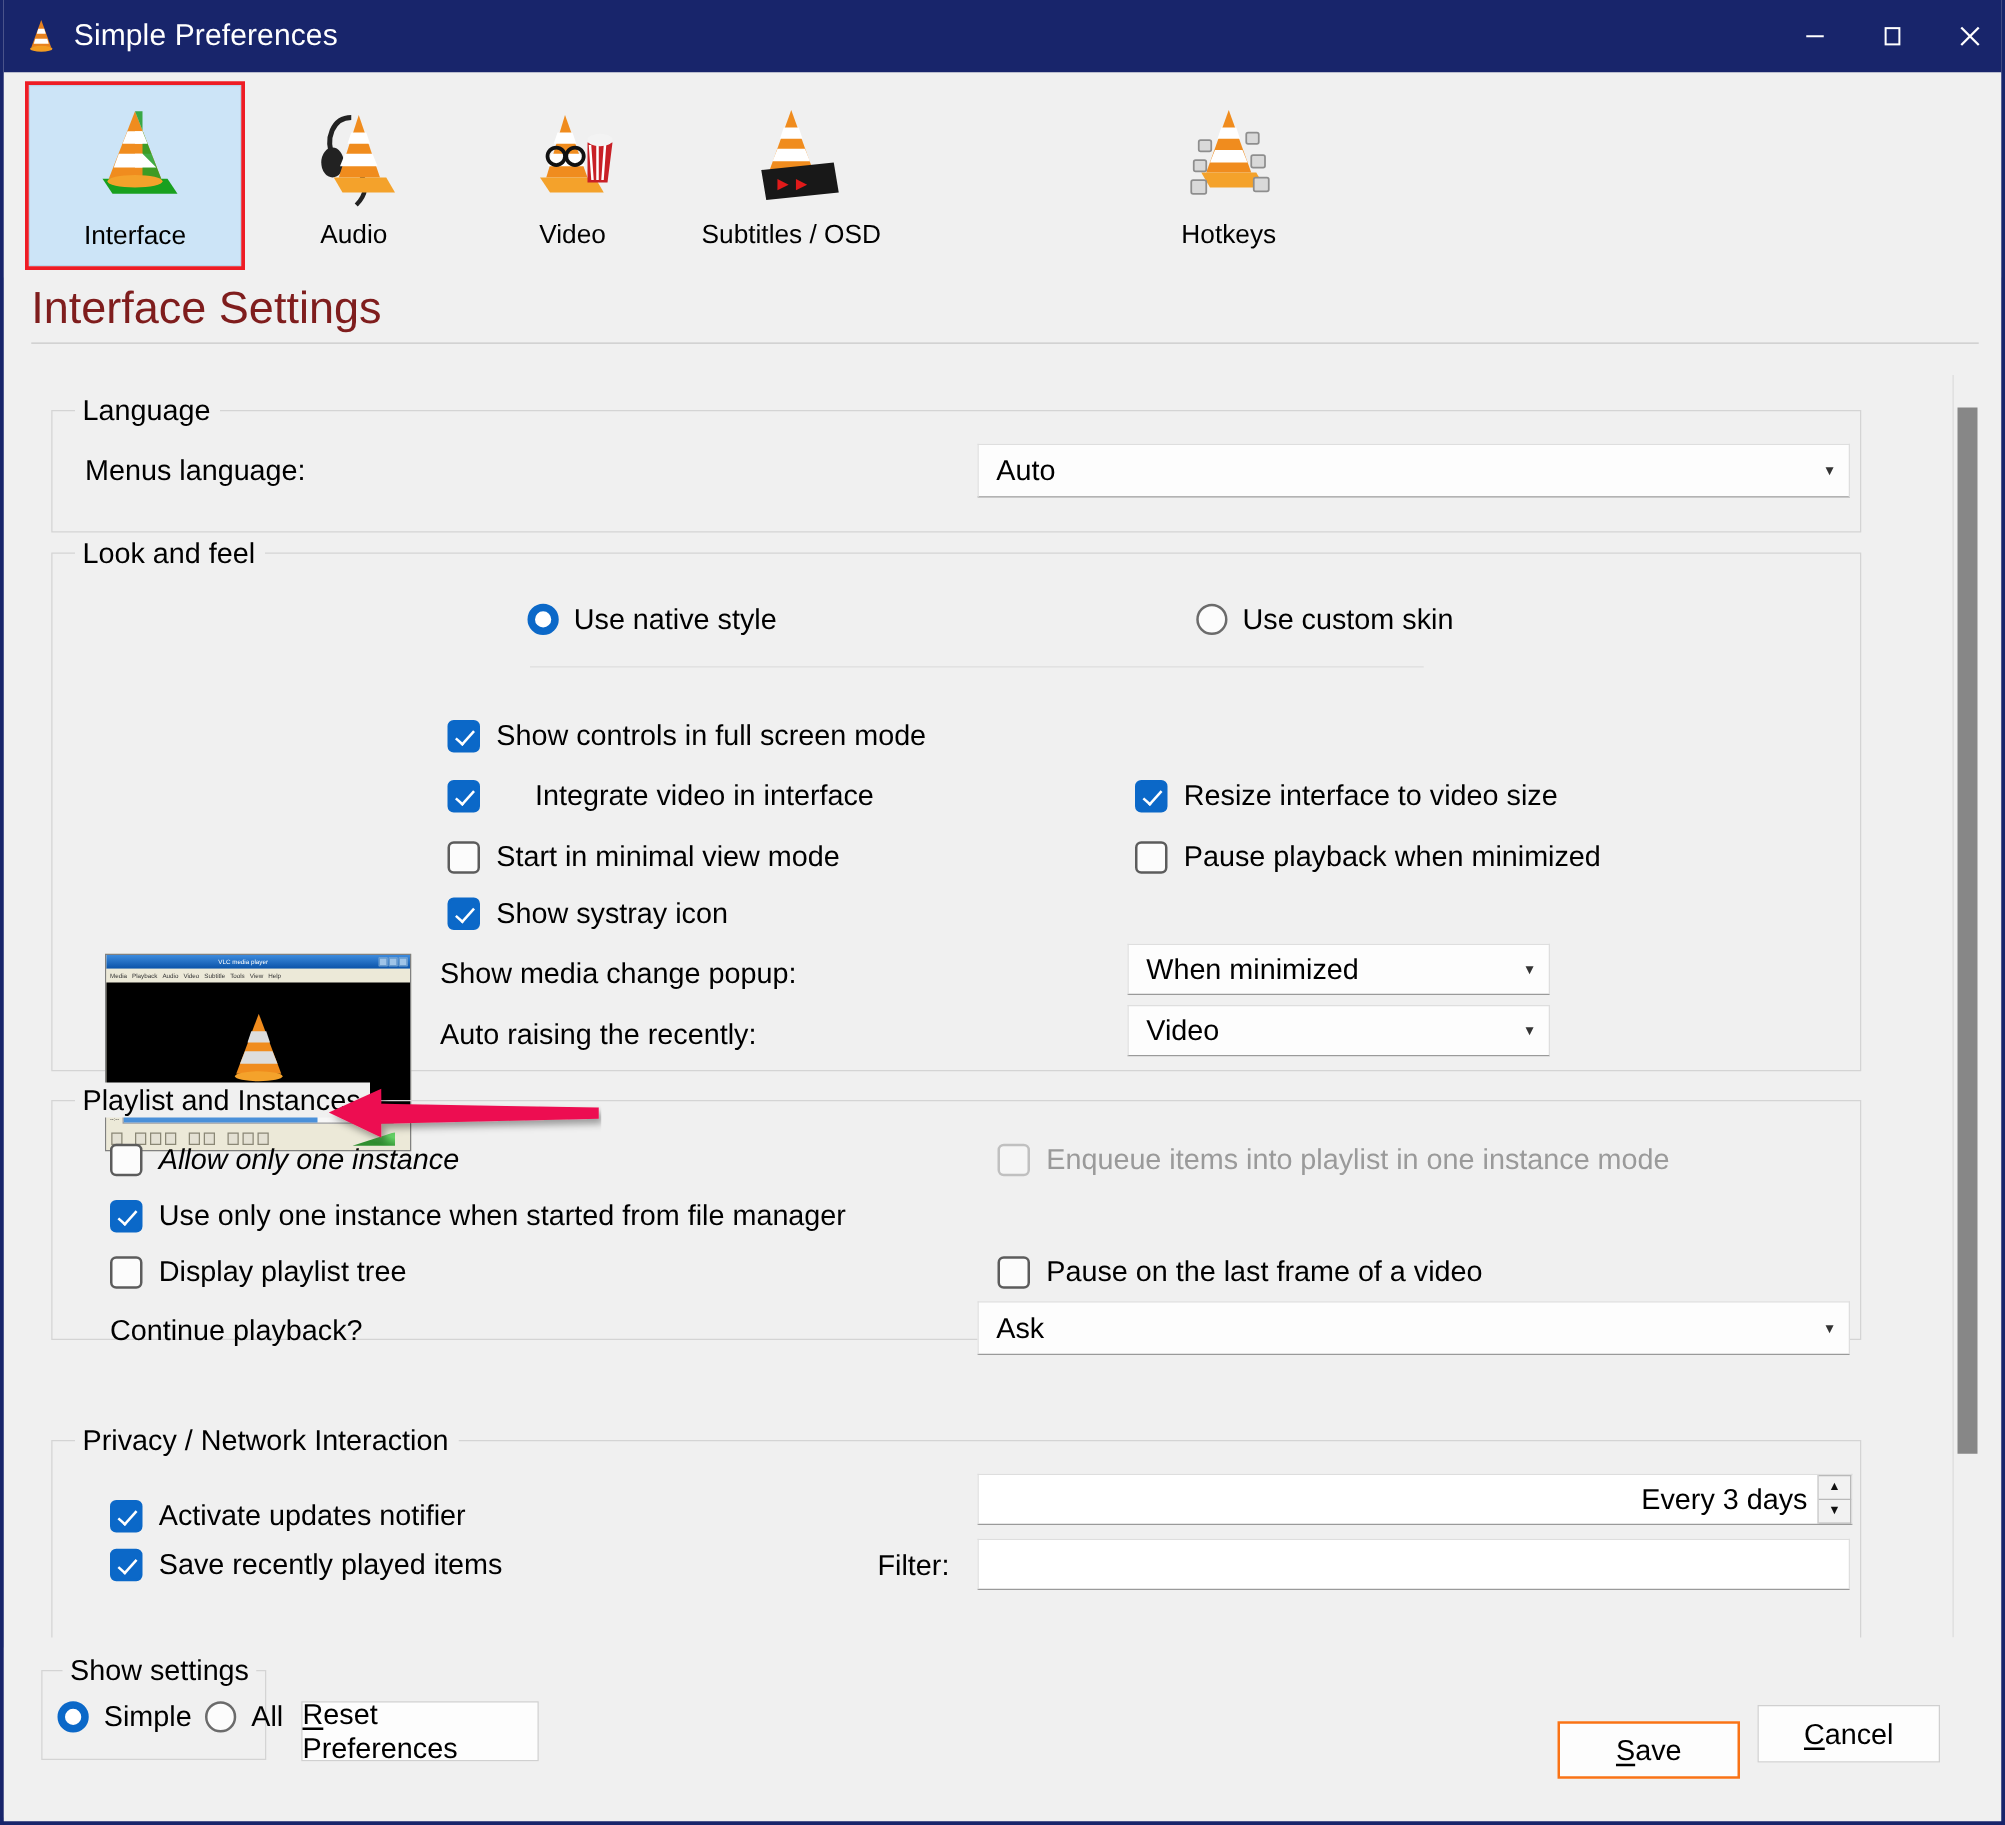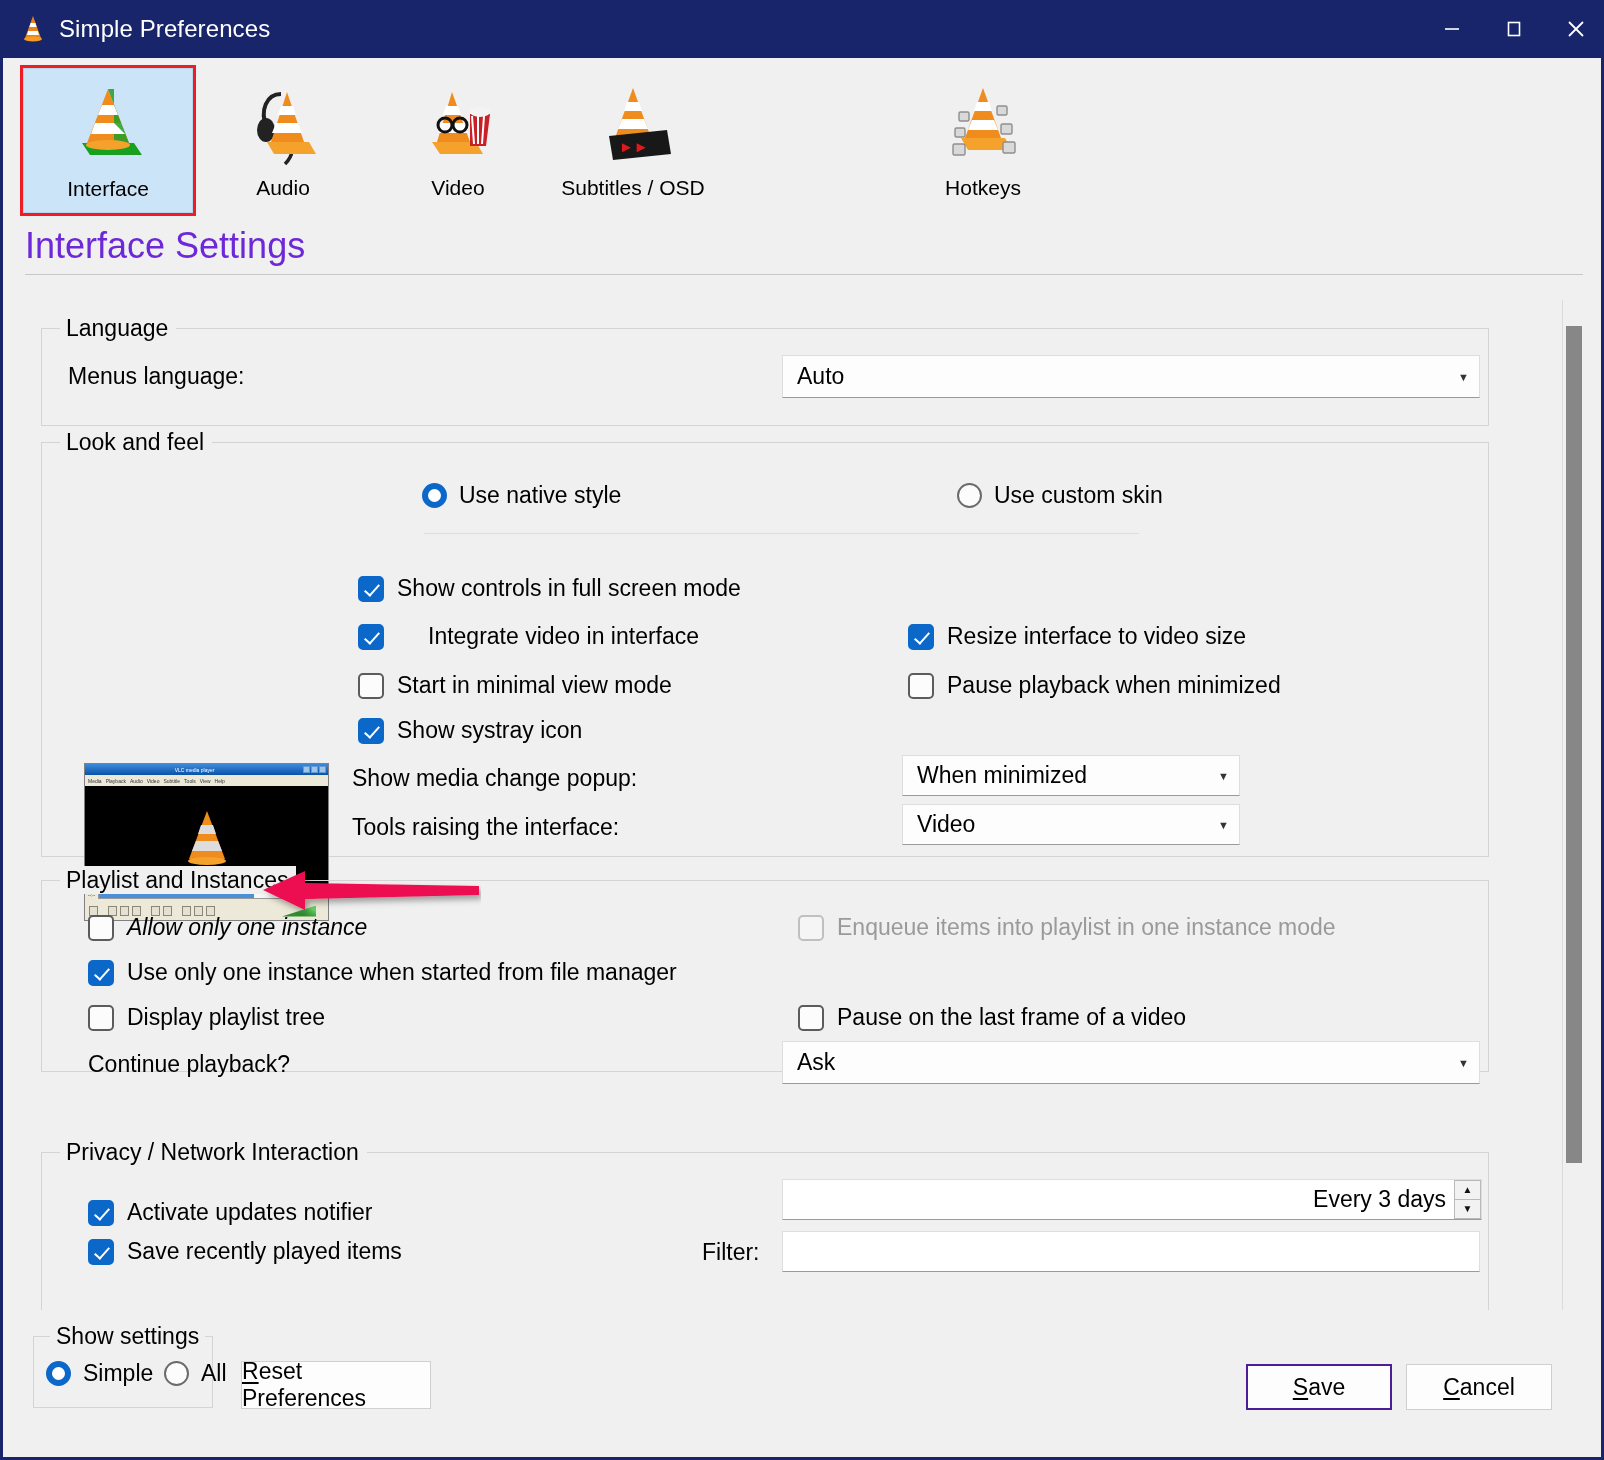--- a/index.html
+++ b/index.html
@@ -93,21 +93,21 @@
   }
 
   
   .page-head {
     position: absolute;
     left: 22px; top: 226px;
     width: 1558px;
   }
   .page-title {
     font-size: 36px;
-    color: #6d28d9;
+    color: #7f1d1d;
     line-height: 1.1;
     padding-bottom: 8px;
   }
   .head-rule {
     height: 1px;
     background: #c8c8c8;
     width: 1558px;
   }
 
   
@@ -368,21 +368,21 @@
     font-size: 23px; line-height: 28px; color: #000;
   }
   .btn {
     position: absolute;
     box-sizing: border-box;
     background: #fdfdfd;
     border: 1px solid #d0d0d0;
     display: flex; align-items: center; justify-content: center;
     font-size: 23px; color: #000;
   }
-  .btn.default { border: 2px solid #4c1d95; }
+  .btn.default { border: 2px solid #f97316; margin-top: 13px; }
   .btn u { text-underline-offset: 3px; }
 </style>
 </head>
 <body>
 
 <div id="app">
 
   <div class="titlebar">
     <div class="titlebar-icon">
       <svg width="28" height="30" viewBox="0 0 28 30">
@@ -606,21 +606,21 @@
           <span class="cb"></span>
           <span class="lbl">Pause playback when minimized</span>
         </div>
 
         <div class="lbl" style="position:absolute; left:310px; top:322px;">Show media change popup:</div>
         <div class="combo" style="left:860px; top:312px; width:338px; height:41px;">
           <span>When minimized</span>
           <span class="combo-arrow">▼</span>
         </div>
 
-        <div class="lbl" style="position:absolute; left:310px; top:371px;">Tools raising the interface:</div>
+        <div class="lbl" style="position:absolute; left:310px; top:371px;">Auto raising the recently:</div>
         <div class="combo" style="left:860px; top:361px; width:338px; height:41px;">
           <span>Video</span>
           <span class="combo-arrow">▼</span>
         </div>
       </div>
 
       <div class="groupbox" style="position:absolute; left:16px; top:580px; width:1448px; height:192px;">
         <div class="legend">Playlist and Instances</div>
 
         <div class="cb-wrap" style="left:46px; top:33px;font-style:italic;">

